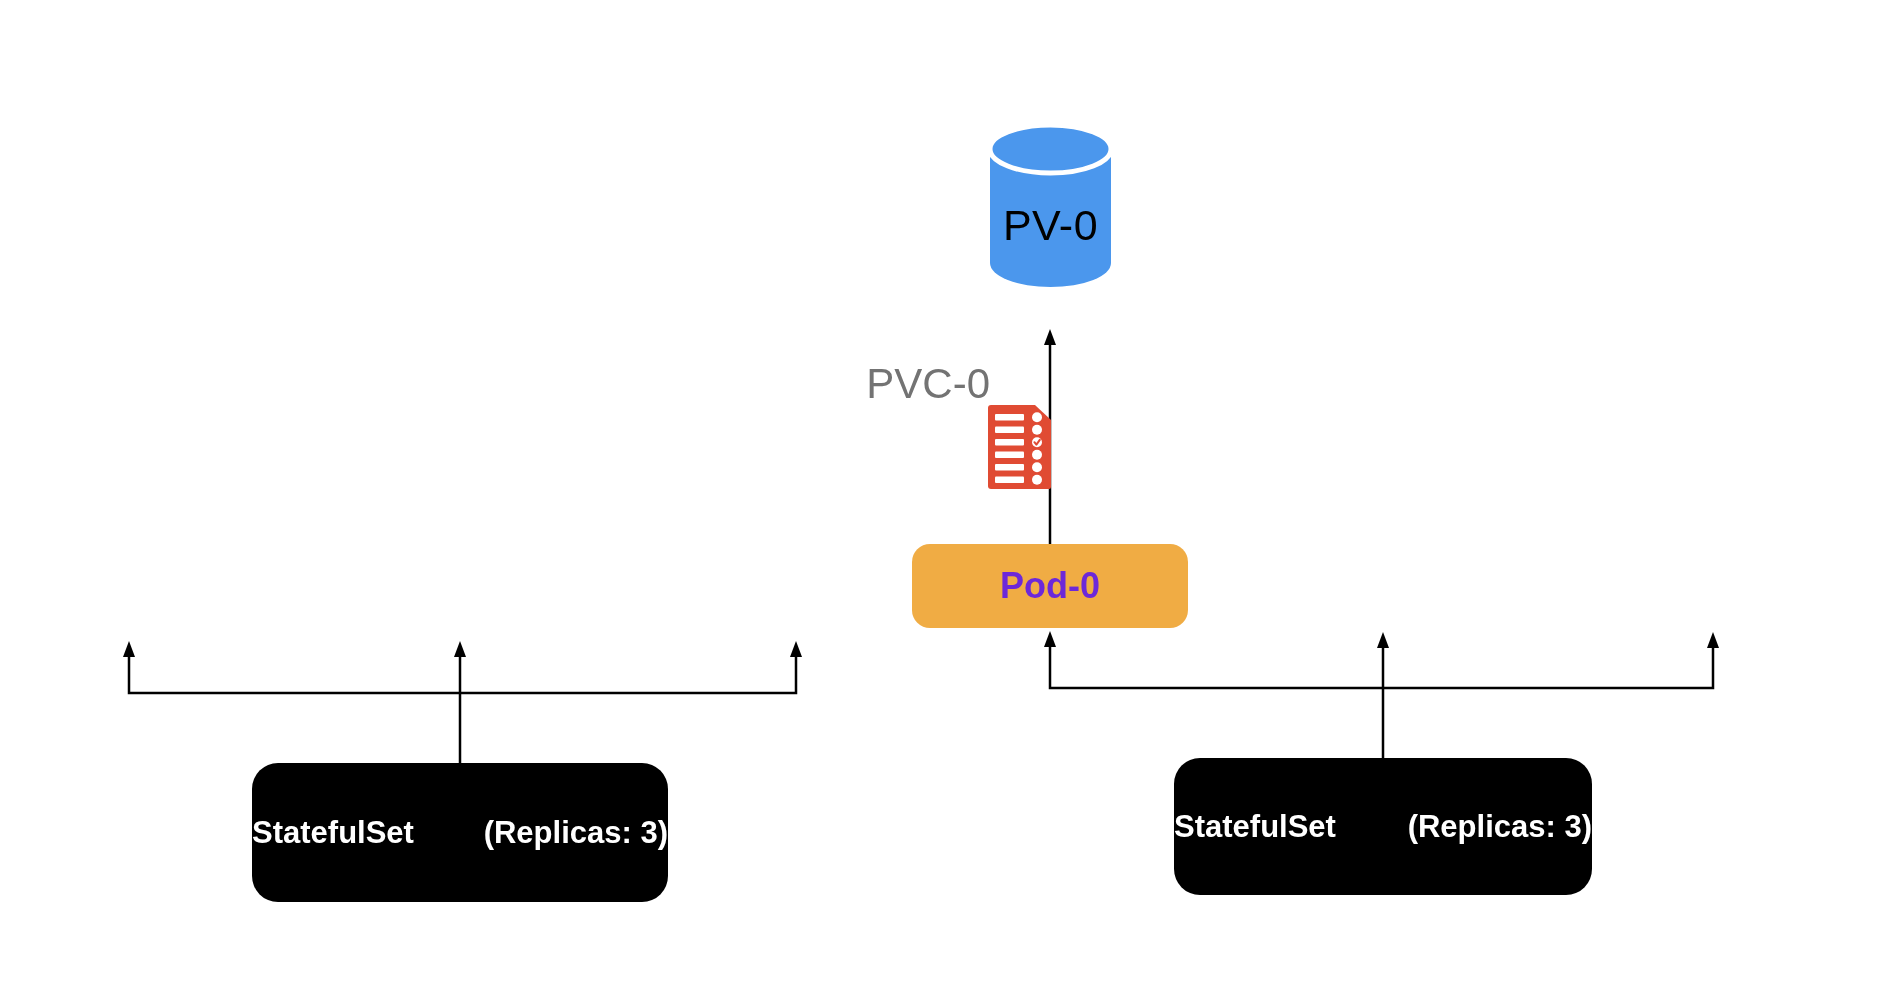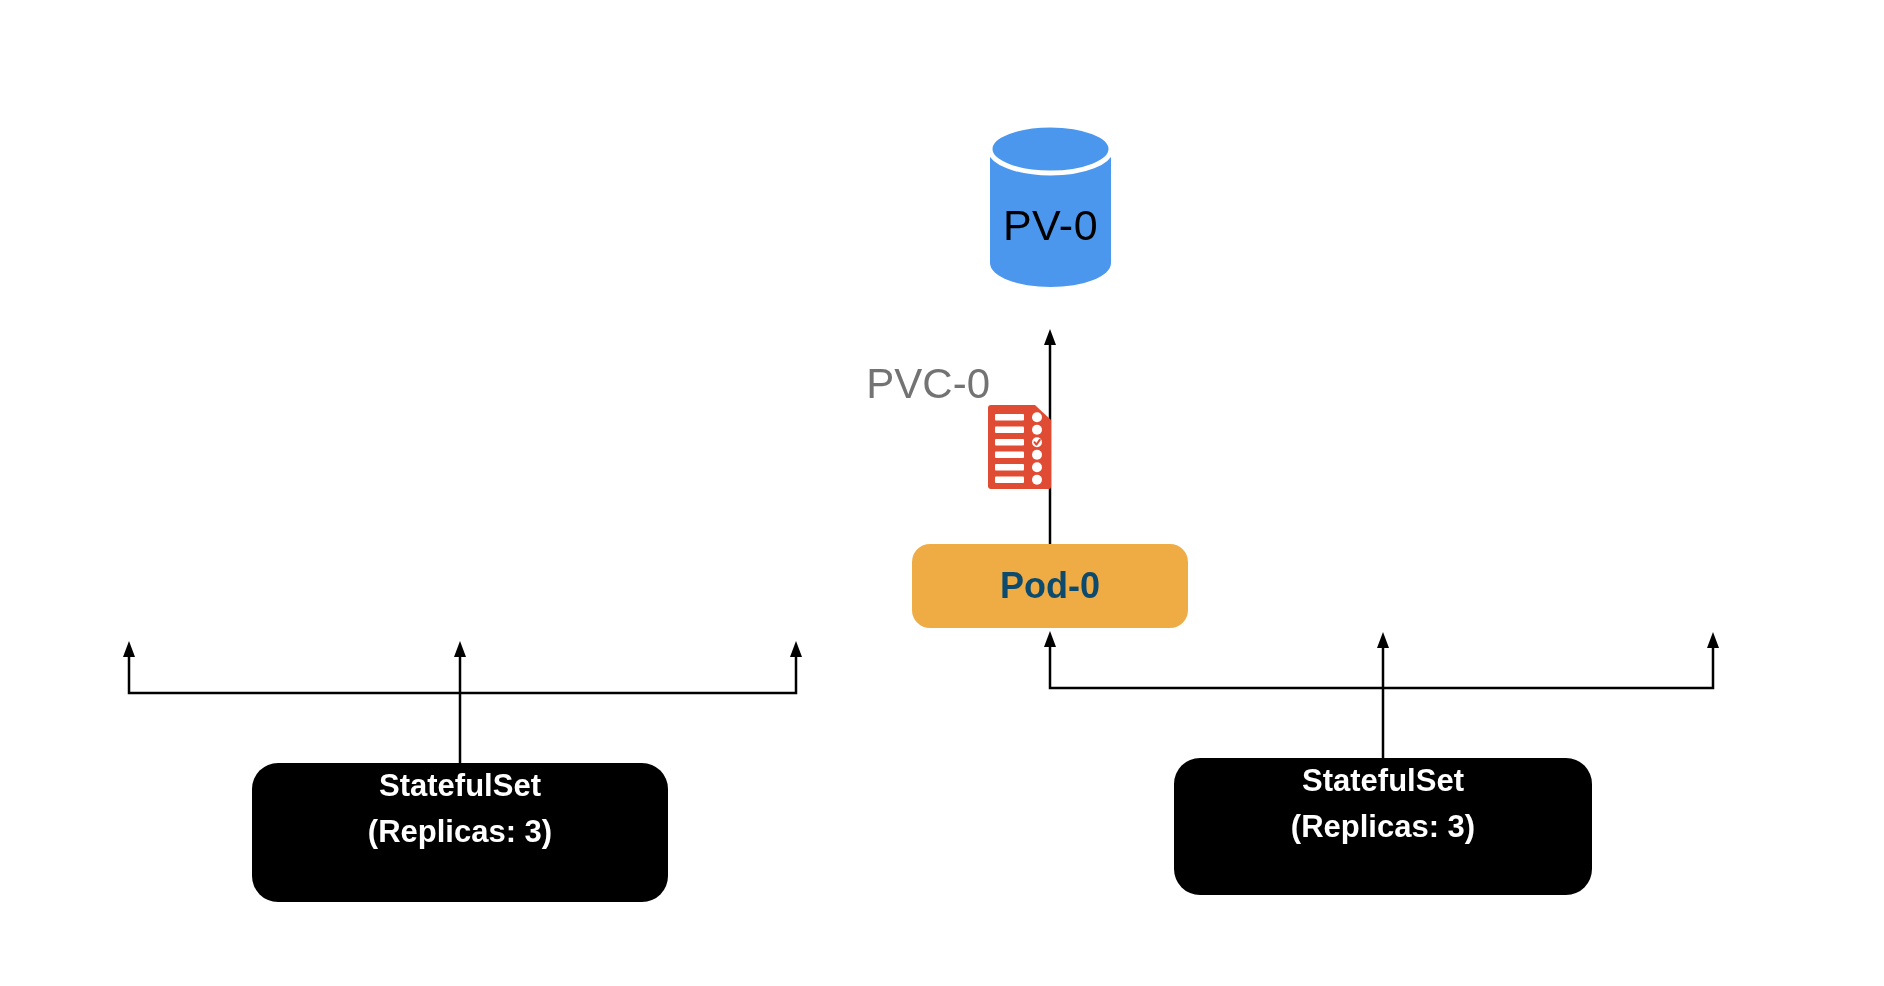--- a/index.html
+++ b/index.html
@@ -64,23 +64,23 @@
     justify-content: center;
     font-size: 36px;
     font-weight: bold;
   }
 
   
   .ss-box {
     position: absolute;
     border-radius: 26px;
     display: flex;
-    flex-direction: column;
+    flex-direction: row;
     align-items: center;
-    justify-content: flex-start;
+    justify-content: space-between;
     text-align: center;
     font-size: 31px;
     font-weight: bold;
     line-height: 46px;
   }
   .ss-left  { left: 252px;  top: 763px; width: 416px; height: 139px; }
   .ss-right { left: 1174px; top: 758px; width: 418px; height: 137px; }
 </style>
 </head>
 <body>
@@ -129,21 +129,21 @@
       <circle cx="49" cy="12.2" r="5"></circle>
       <circle cx="49" cy="24.7" r="5"></circle>
       <circle cx="49" cy="37.2" r="5"></circle>
       <circle cx="49" cy="49.7" r="5"></circle>
       <circle cx="49" cy="62.2" r="5"></circle>
       <circle cx="49" cy="74.7" r="5"></circle>
     </g>
     <path d="M46.4,37.2 L48.4,39.6 L51.8,34.8" fill="none" stroke-width="2" stroke-linecap="round" stroke-linejoin="round" stroke="#E04B33"></path>
   </svg>
 
-  <div class="pod-box" style="background: rgb(240, 172, 68); color: #0c4a6e; justify-content: center;">
+  <div class="pod-box" style="background: rgb(240, 172, 68); color: #6d28d9; justify-content: center;">
     <span>Pod-0</span>
   </div>
 
   <div class="ss-box ss-left" style="background: rgb(0, 0, 0); color: rgb(255, 255, 255);">
     <div>StatefulSet</div>
     <div>(Replicas: 3)</div>
   </div>
 
   <div class="ss-box ss-right" style="background: rgb(0, 0, 0); color: rgb(255, 255, 255);">
     <div>StatefulSet</div>

